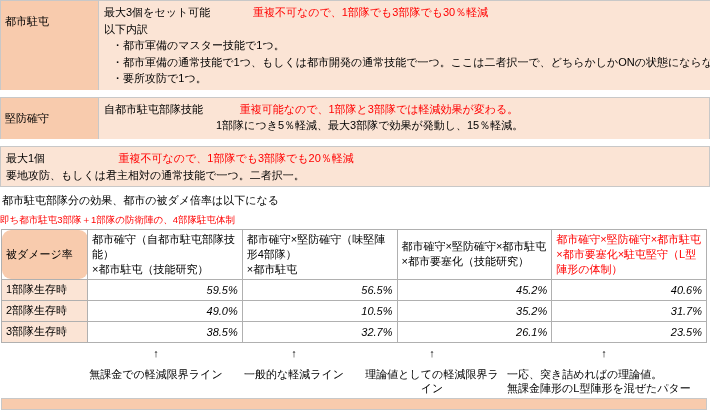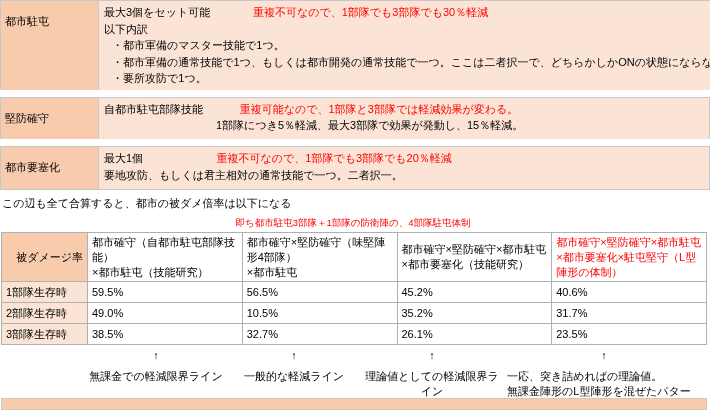--- a/index.html
+++ b/index.html
@@ -52,21 +52,21 @@
 
   
   .note {
     font-size: 11px;
     padding: 6px 2px 6px 2px;
     color: #000;
   }
 
   
   .red-caption {
-    text-align: center;
+    text-align: left;
     font-size: 9.5px;
     color: #ff0000;
     line-height: 1.35;
     padding-right: 4px;
     padding-bottom: 2px;
   }
 
   
   table.dmg {
     border-collapse: collapse;
@@ -78,45 +78,48 @@
     border: 1px solid #b0b0b0;
     font-size: 11px;
     color: #000;
     padding: 2px 4px;
     vertical-align: middle;
   }
   th.hdr-first {
     width: 86px;
     background: #f8cbad;
     font-weight: normal;
-    text-align: right;
+    text-align: left;
     font-size: 11px;
     padding: 4px 4px;
+    border-radius: 9px;
   }
   th.hdr {
     background: #ffffff;
     font-weight: normal;
     text-align: left;
     font-size: 9.5px;
     line-height: 1.35;
     height: 34px;
     padding: 2px 4px;
   }
   th.hdr .red { color: #ff0000; }
   td.rowlabel {
     background: #fbe4d5;
     text-align: left;
     font-size: 11px;
     height: 21px;
     margin-left: 16px;
   }
   td.val {
+    text-align: right;
     font-size: 12px;
     height: 21px;
     padding-right: 6px;
+    font-style: italic;
   }
 
   
   table.foot {
     border-collapse: collapse;
     table-layout: fixed;
     width: 706px;
     margin-left: 1px;
   }
   table.foot td {
@@ -181,32 +184,31 @@
         &nbsp;&nbsp;&nbsp;&nbsp;&nbsp;&nbsp;&nbsp;&nbsp;&nbsp;&nbsp;
         <span class="red">重複可能なので、1部隊と3部隊では軽減効果が変わる。</span>
       </span>
       <span class="row-line" style="padding-left:112px;">1部隊につき5％軽減、最大3部隊で効果が発動し、15％軽減。</span>
     </div>
   </div>
 
   <div class="spacer-sm"></div>
 
   <div class="block last">
-    <div class="name">都市要塞化</div>
     <div class="body">
       <span class="row-line">
         <span>最大1個</span>
         &nbsp;&nbsp;&nbsp;&nbsp;&nbsp;&nbsp;&nbsp;&nbsp;&nbsp;&nbsp;&nbsp;&nbsp;&nbsp;&nbsp;&nbsp;&nbsp;&nbsp;&nbsp;&nbsp;&nbsp;&nbsp;&nbsp;
         <span class="red">重複不可なので、1部隊でも3部隊でも20％軽減</span>
       </span>
       <span class="row-line">要地攻防、もしくは君主相対の通常技能で一つ。二者択一。</span>
     </div>
   </div>
 
-  <div class="note">この辺も全て合算すると、都市の被ダメ倍率は以下になる</div>
+  <div class="note">都市駐屯部隊分の効果、都市の被ダメ倍率は以下になる</div>
 
   <div class="red-caption">即ち都市駐屯3部隊＋1部隊の防衛陣の、4部隊駐屯体制</div>
 
   <table class="dmg">
     <thead>
       <tr>
         <th class="hdr-first">被ダメージ率</th>
         <th class="hdr">
           <div>都市確守（自都市駐屯部隊技能）</div>
           <div>×都市駐屯（技能研究）</div>

